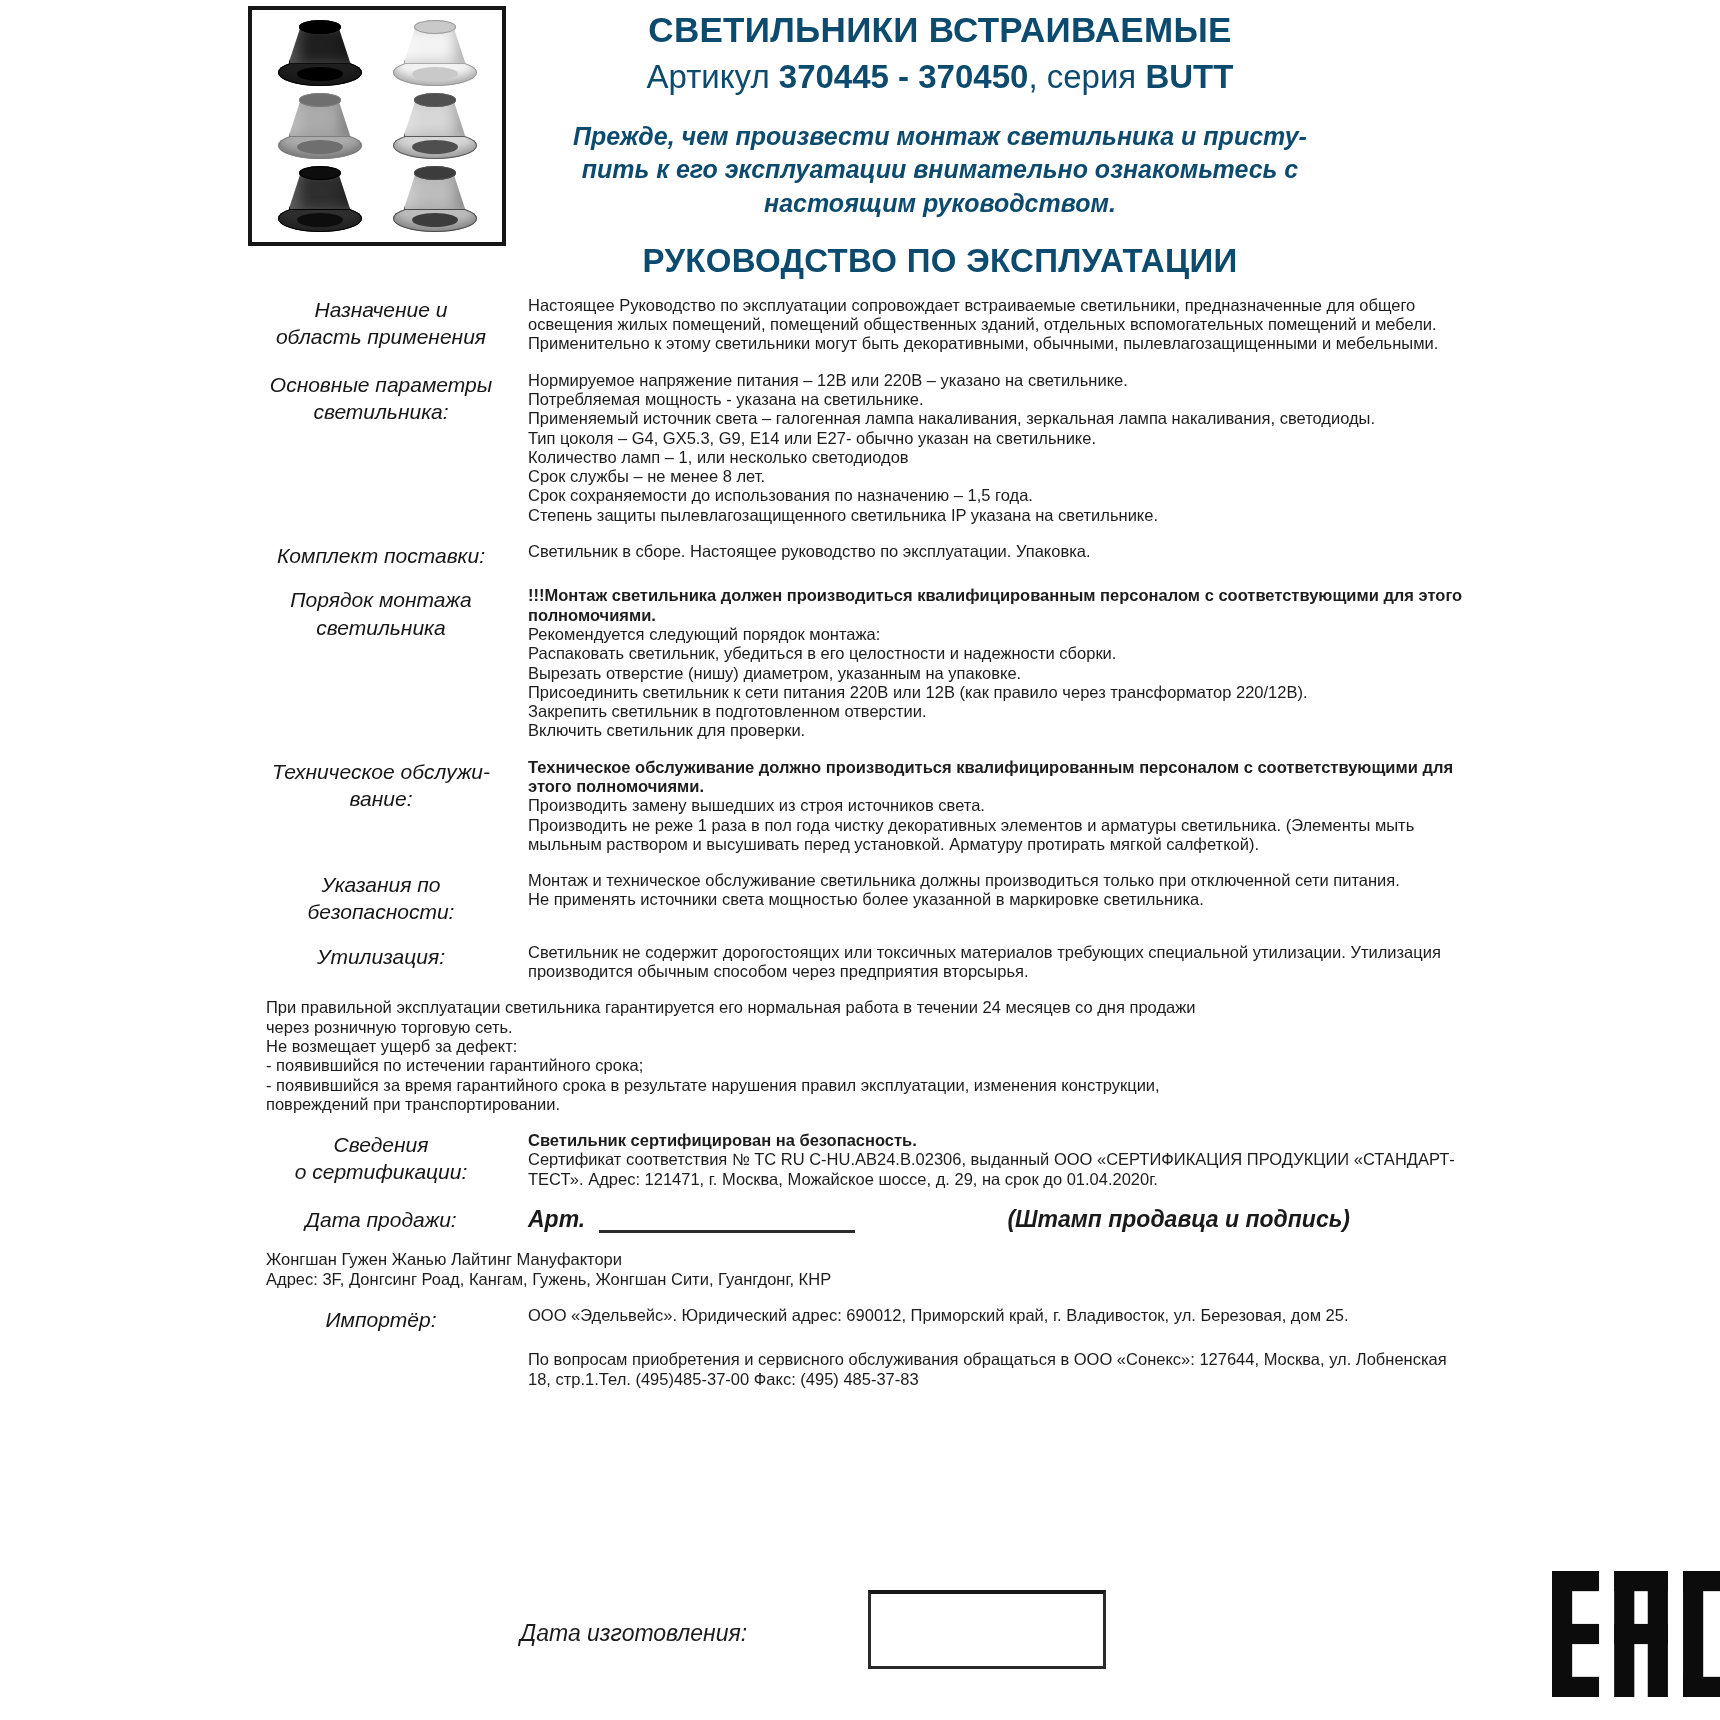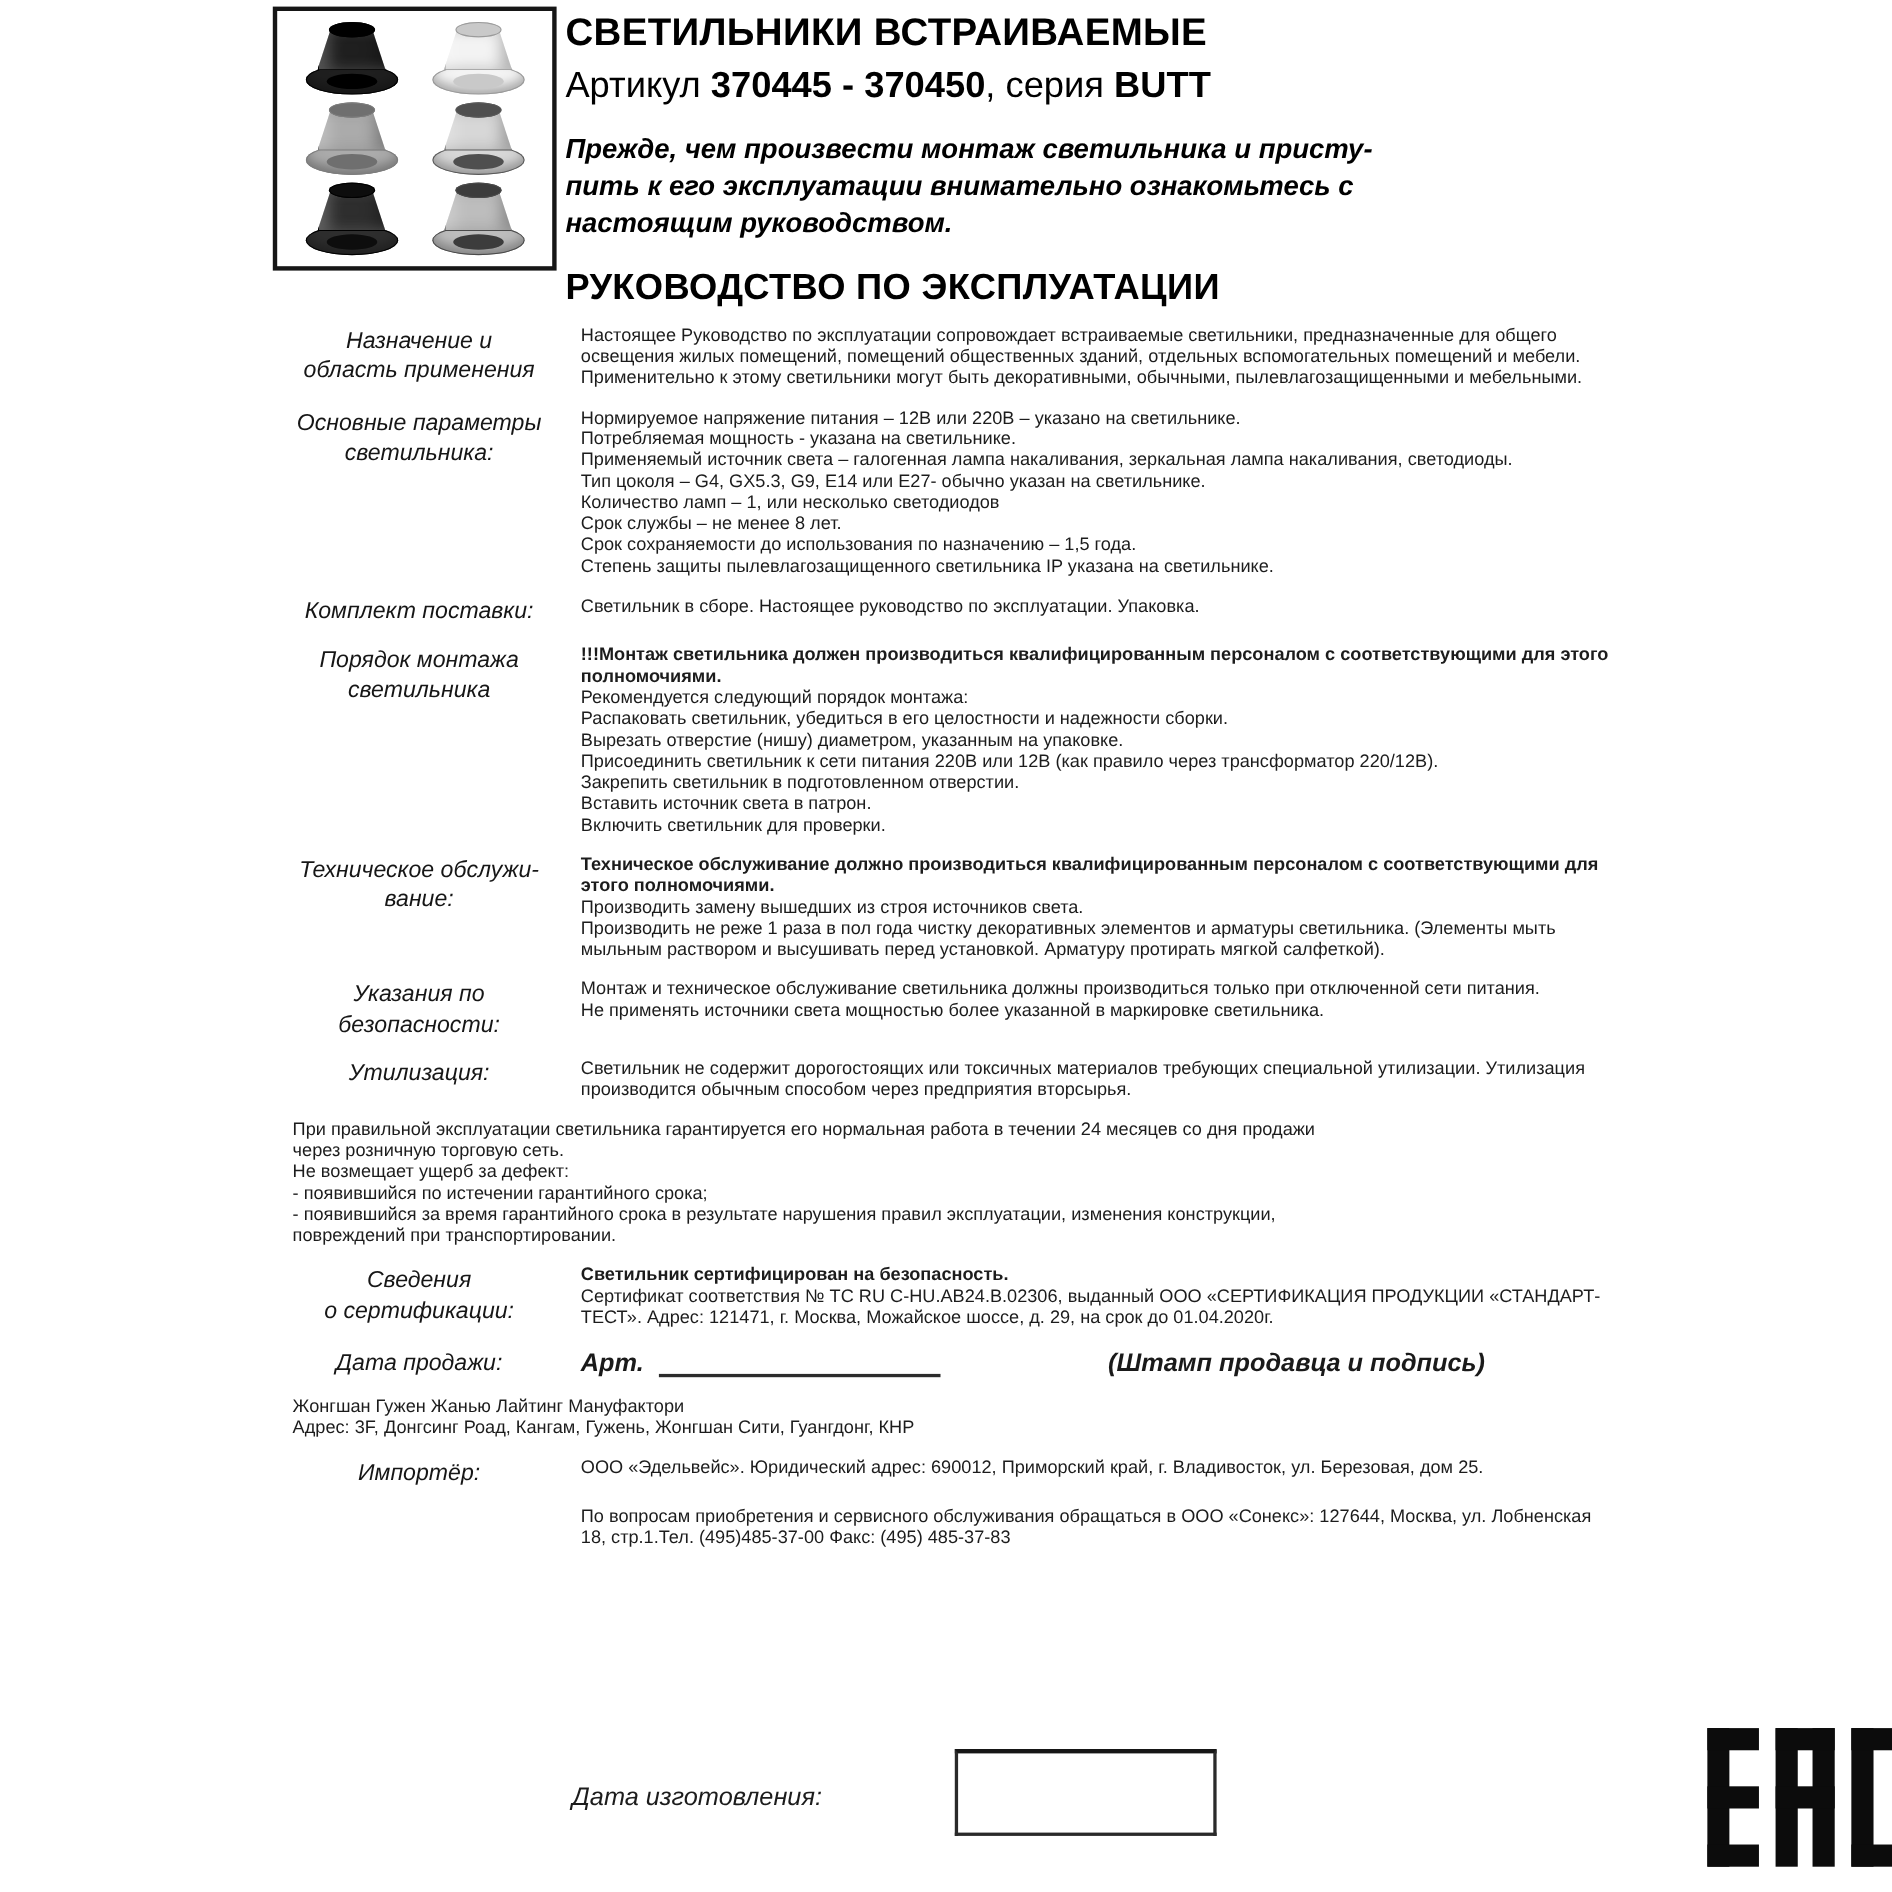--- a/index.html
+++ b/index.html
@@ -17,21 +17,21 @@
   .fixture{position:relative;width:88px;height:66px;}
   .f-cone{position:absolute;left:50%;top:6px;transform:translateX(-50%);width:62px;height:38px;
     background:var(--c);clip-path:polygon(20% 0,80% 0,100% 100%,0 100%);
     box-shadow:inset 0 0 0 1px var(--e), inset 10px 0 14px rgba(255,255,255,.25), inset -10px 0 14px rgba(0,0,0,.28);}
   .f-top{position:absolute;left:50%;top:0;transform:translateX(-50%);width:42px;height:14px;border-radius:50%;
     background:var(--d);box-shadow:inset 0 0 0 1px var(--e);}
   .f-base{position:absolute;left:50%;bottom:0;transform:translateX(-50%);width:84px;height:27px;border-radius:50%;
     background:var(--c);box-shadow:inset 0 0 0 1px var(--e), inset 0 -6px 10px rgba(0,0,0,.3);}
   .f-hole{position:absolute;left:50%;bottom:5px;transform:translateX(-50%);width:46px;height:14px;border-radius:50%;
     background:var(--d);}
-  .titles{width:852px;margin-left:8px;text-align:left;color:#000000;}
+  .titles{width:852px;margin-left:8px;text-align:center;color:#0c4a6e;}
   .main-title{font-size:35px;font-weight:700;margin-top:4px;letter-spacing:.3px;}
   .sub-title{font-size:33px;margin-top:8px;}
   .sub-title .b{font-weight:700;}
   .warning{font-style:italic;font-weight:700;font-size:25px;line-height:1.33;margin-top:24px;white-space:pre-line;}
   .manual-title{font-size:33px;font-weight:700;margin-top:22px;letter-spacing:.3px;}
   
   .content{margin-top:16px;padding-left:250px;}
   .section{display:flex;align-items:flex-start;margin-bottom:17px;}
   .sec-label{flex:0 0 auto;width:262px;text-align:center;font-style:italic;font-size:21px;line-height:1.3;
     white-space:pre-line;color:#161616;}
@@ -136,21 +136,20 @@
         <div class="section">
     <div class="sec-label">Порядок монтажа
 светильника</div>
     <div class="sec-body">
             <p class="para bold">!!!Монтаж светильника должен производиться квалифицированным персоналом с соответствующими для этого полномочиями.</p>
             <p class="para">Рекомендуется следующий порядок монтажа:</p>
             <p class="para">Распаковать светильник, убедиться в его целостности и надежности сборки.</p>
             <p class="para">Вырезать отверстие (нишу) диаметром, указанным на упаковке.</p>
             <p class="para">Присоединить светильник к сети питания 220В или 12В (как правило через трансформатор 220/12В).</p>
             <p class="para">Закрепить светильник в подготовленном отверстии.</p>
-            <p class="para">Вставить источник света в патрон.</p>
             <p class="para">Включить светильник для проверки.</p>
           </div>
   </div>
         <div class="section">
     <div class="sec-label">Техническое обслужи-
 вание:</div>
     <div class="sec-body">
             <p class="para bold">Техническое обслуживание должно производиться квалифицированным персоналом с соответствующими для этого полномочиями.</p>
             <p class="para">Производить замену вышедших из строя источников света.</p>
             <p class="para">Производить не реже 1 раза в пол года чистку декоративных элементов и арматуры светильника. (Элементы мыть мыльным раствором и высушивать перед установкой. Арматуру протирать мягкой салфеткой).</p>

